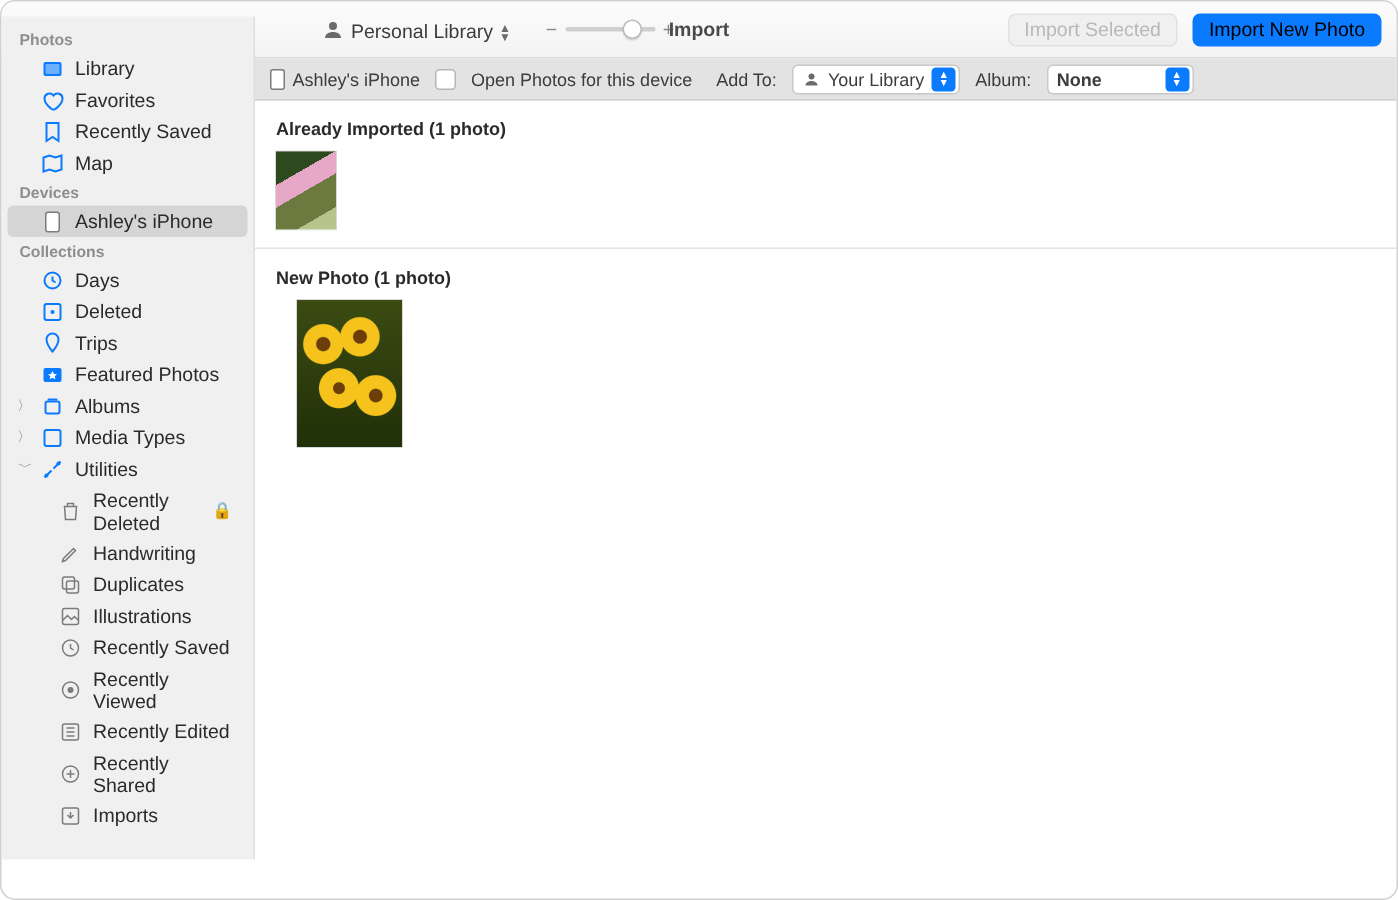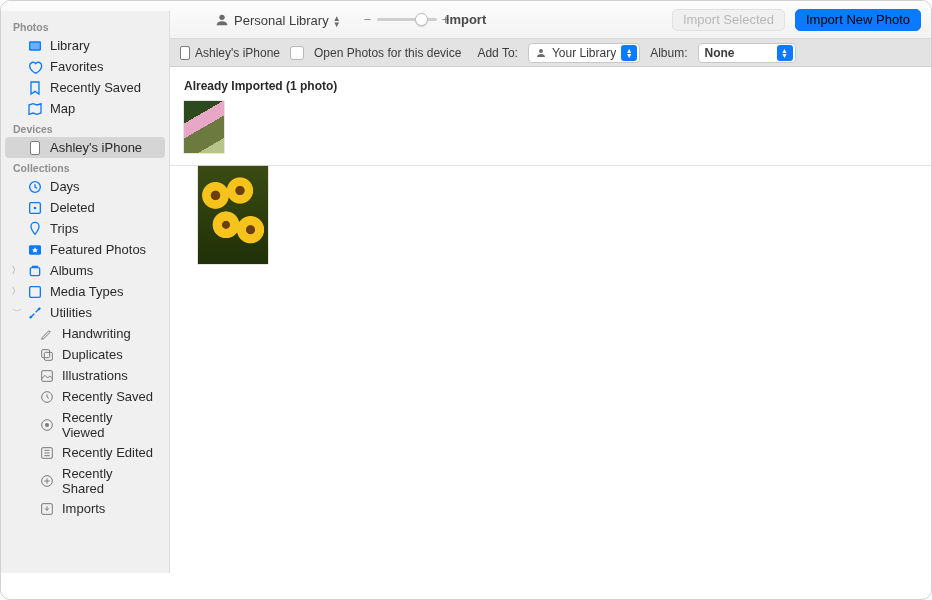--- a/index.html
+++ b/index.html
@@ -260,20 +260,27 @@
       <span class="chev" style="transform:rotate(90deg);">〉</span>
       <svg class="icon ic-blue" viewBox="0 0 24 24">
           <path d="M4 20l7-7M20 4l-7 7" stroke="#0a7aff" stroke-width="2"></path>
           <circle cx="6" cy="18" r="2" fill="#0a7aff"></circle>
           <circle cx="18" cy="6" r="2" fill="#0a7aff"></circle>
         </svg>
       <span>Utilities</span>
     </div>
     <div class="sb-item sub">
       <svg class="icon ic-gray" viewBox="0 0 24 24">
+          <path d="M6 7h12l-1 13H7z M9 4h6v3H9z" fill="none" stroke="#7b7b7b" stroke-width="1.5"></path>
+        </svg>
+      <span>Recently Deleted</span>
+      <span class="lock">🔒</span>
+    </div>
+    <div class="sb-item sub">
+      <svg class="icon ic-gray" viewBox="0 0 24 24">
           <path d="M4 20l3-1 10-10-2-2L5 17z" fill="none" stroke="#7b7b7b" stroke-width="1.5"></path>
         </svg>
       <span>Handwriting</span>
     </div>
     <div class="sb-item sub">
       <svg class="icon ic-gray" viewBox="0 0 24 24">
           <rect x="4" y="4" width="12" height="12" rx="2" fill="none" stroke="#7b7b7b" stroke-width="1.5"></rect>
           <rect x="8" y="8" width="12" height="12" rx="2" fill="none" stroke="#7b7b7b" stroke-width="1.5"></rect>
         </svg>
       <span>Duplicates</span>
@@ -352,18 +359,19 @@
           </span>
       </div>
     </div>
 
     <div class="content">
       <div class="section-header">Already Imported (1 photo)</div>
       <div class="thumb-row">
         <div class="thumb flowers1"></div>
       </div>
       <div class="divider"></div>
+      <div class="section-header">New Photo (1 photo)</div>
       <div class="thumb-row">
         <div class="thumb large flowers2"></div>
       </div>
     </div>
   </div>
 </div>
 
 </body></html>

